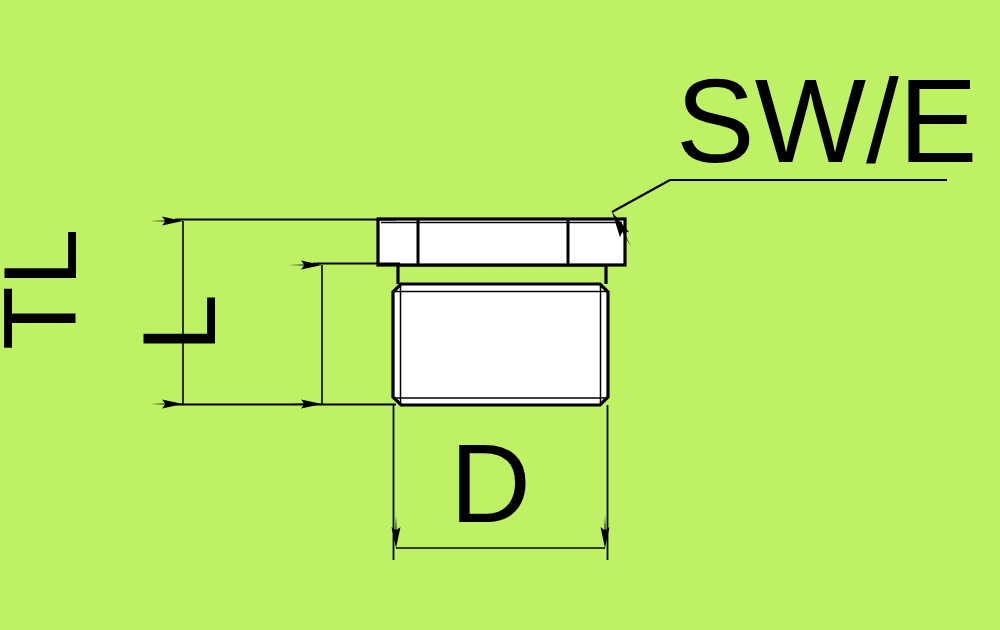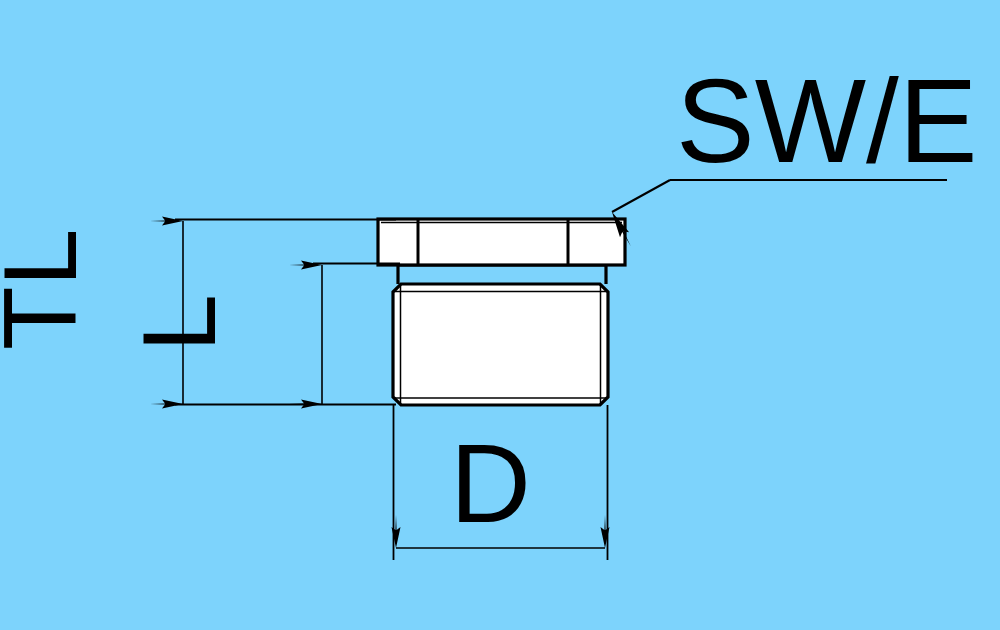--- a/index.html
+++ b/index.html
@@ -7,21 +7,21 @@
     padding: 0;
     background: #ffffff;
   }
   body {
     font-family: "Liberation Sans", sans-serif;
   }
   #drawing-root {
     position: relative;
     width: 1000px;
     height: 630px;
-    background: #7dd3fc;
+    background: #bef264;
     overflow: hidden;
   }
   #drawing-svg {
     display: block;
     width: 1000px;
     height: 630px;
   }
   .dim-text {
     font-family: "Liberation Sans", sans-serif;
     font-weight: 400;

